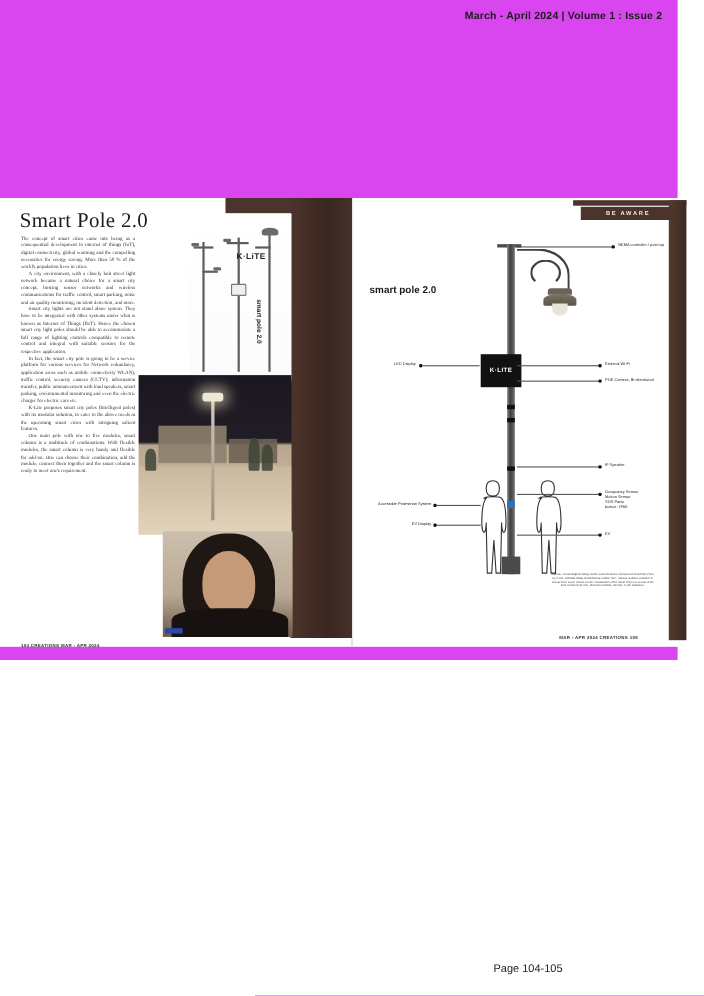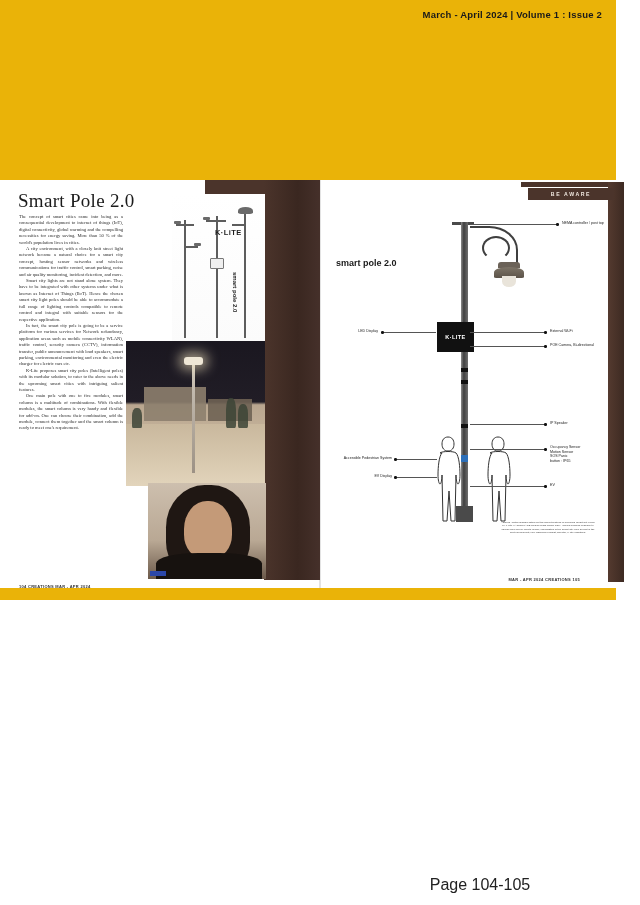--- a/index.html
+++ b/index.html
@@ -1,20 +1,20 @@
 <!DOCTYPE html>
 <html><head>
 <meta charset="utf-8">
 <style>
   html,body{margin:0;padding:0;}
   body{
     width:640px;height:905px;background:#ffffff;
     font-family:"Liberation Sans",sans-serif;overflow:hidden;position:relative;
   }
-  .spread{position:absolute;left:0;top:0;width:616px;height:600px;background:#eab308;}
+  .spread{position:absolute;left:0;top:0;width:616px;height:600px;background:#d946ef;}
 
   
   .issue-line{
     position:absolute;right:14px;top:9px;font-size:9.5px;font-weight:bold;
     color:#1a1a1a;letter-spacing:.2px;z-index:40;white-space:nowrap;
   }
 
   
   .masthead{
     position:absolute;left:0;top:22px;width:640px;height:158px;overflow:hidden;
@@ -176,21 +176,21 @@
     position:absolute;left:500px;top:521px;width:96px;
     font-size:2.5px;line-height:3.4px;color:#3a3a3a;text-align:center;
   }
   .page-foot-right{
     position:absolute;right:36px;top:577px;font-size:4px;font-weight:bold;
     color:#333;letter-spacing:.3px;
   }
 
   .page-number{
     position:absolute;left:0;top:876px;width:640px;text-align:center;
-    font-size:16px;color:#222;
+    font-size:10px;color:#222;
   }
   .pn-inner{display:inline-block;margin-left:320px;}
 </style>
 </head>
 <body>
 
 <div class="spread">
 
   <div class="issue-line">March - April 2024  |  Volume 1 : Issue 2</div>
 

